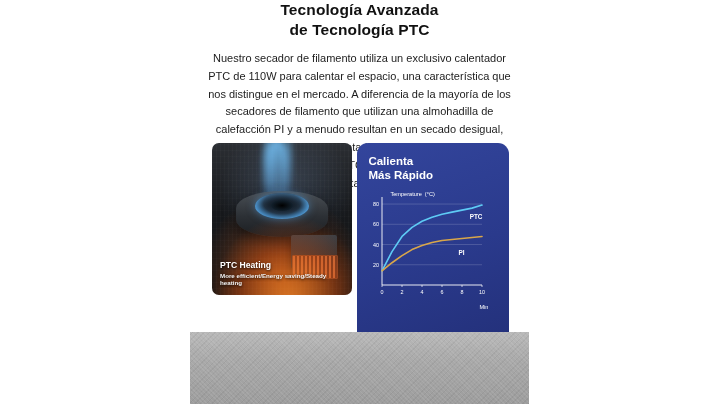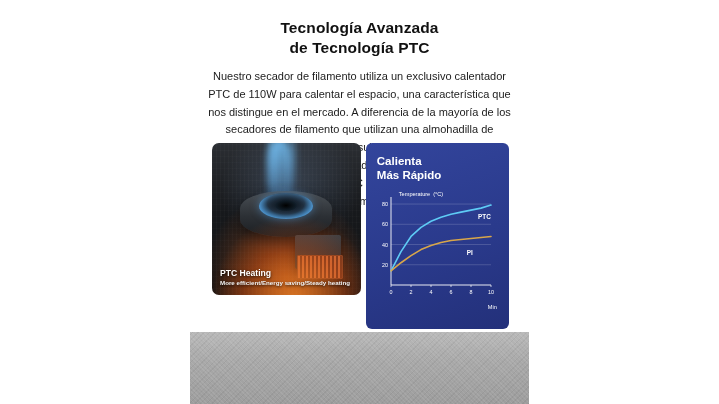--- a/index.html
+++ b/index.html
@@ -35,21 +35,21 @@
     left: 190px;
     top: 0;
     width: 339px;
     height: 404px;
     background: #ffffff;
     overflow: hidden;
   }
 
   .heading {
     margin: 0;
-    padding: 18px 20px 0 20px;
+    padding: 0 20px 0 20px;
     text-align: center;
     font-size: 15.5px;
     line-height: 1.32;
     font-weight: bold;
     color: #111111;
     letter-spacing: .1px;
   }
   .heading .line2 { display: block; }
 
   .body-copy {
@@ -195,25 +195,25 @@
     font-size: 6.2px;
     font-weight: bold;
     line-height: 1.25;
   }
 
   
   .chart-panel {
     position: relative;
     width: 139px;
     height: 178px;
-    border-radius: 6px;
+    border-radius: 11px;
     background: #2b3c8f;
     background: linear-gradient(160deg, #33459c 0%, #2a3a8c 55%, #23307a 100%);
     overflow: hidden;
-    padding: 4px;
+    padding: 12px;
   }
   .chart-title {
     position: absolute;
     left: 11px;
     top: 11px;
     color: #ffffff;
     font-size: 11.5px;
     font-weight: bold;
     line-height: 1.22;
   }

